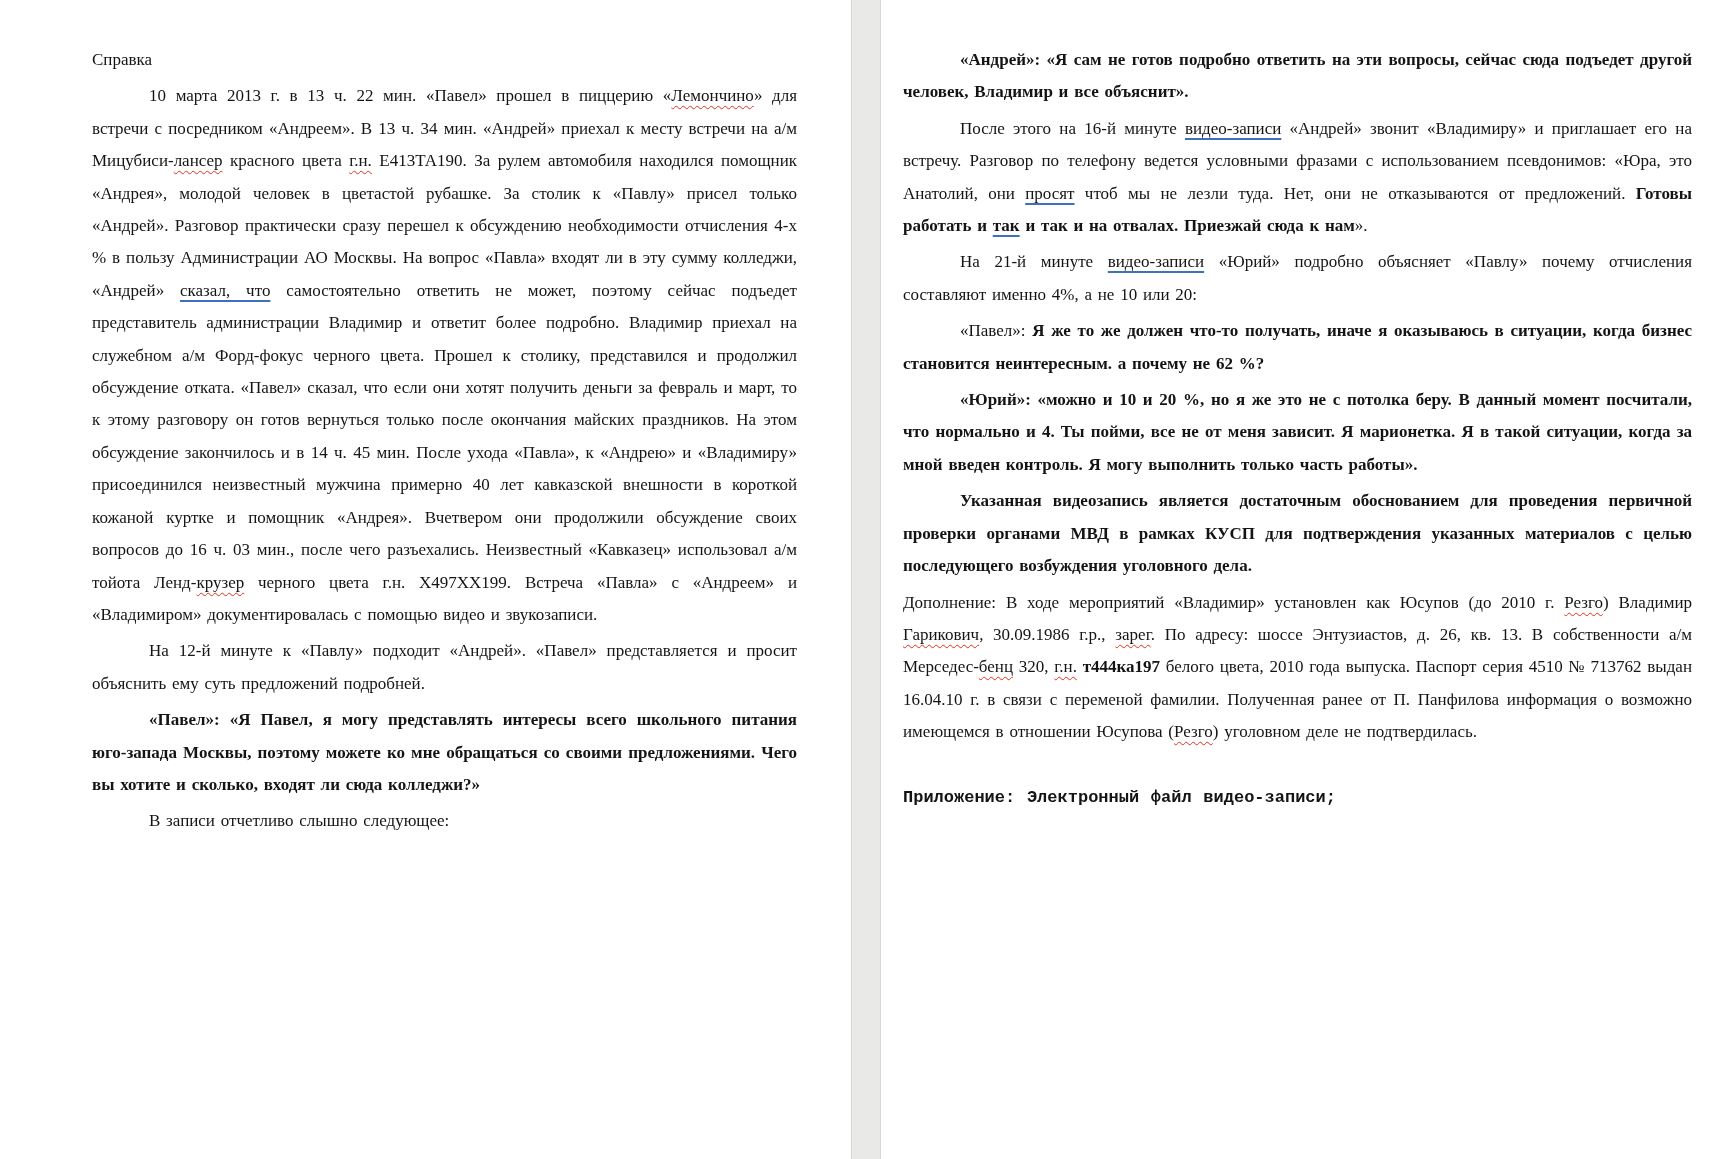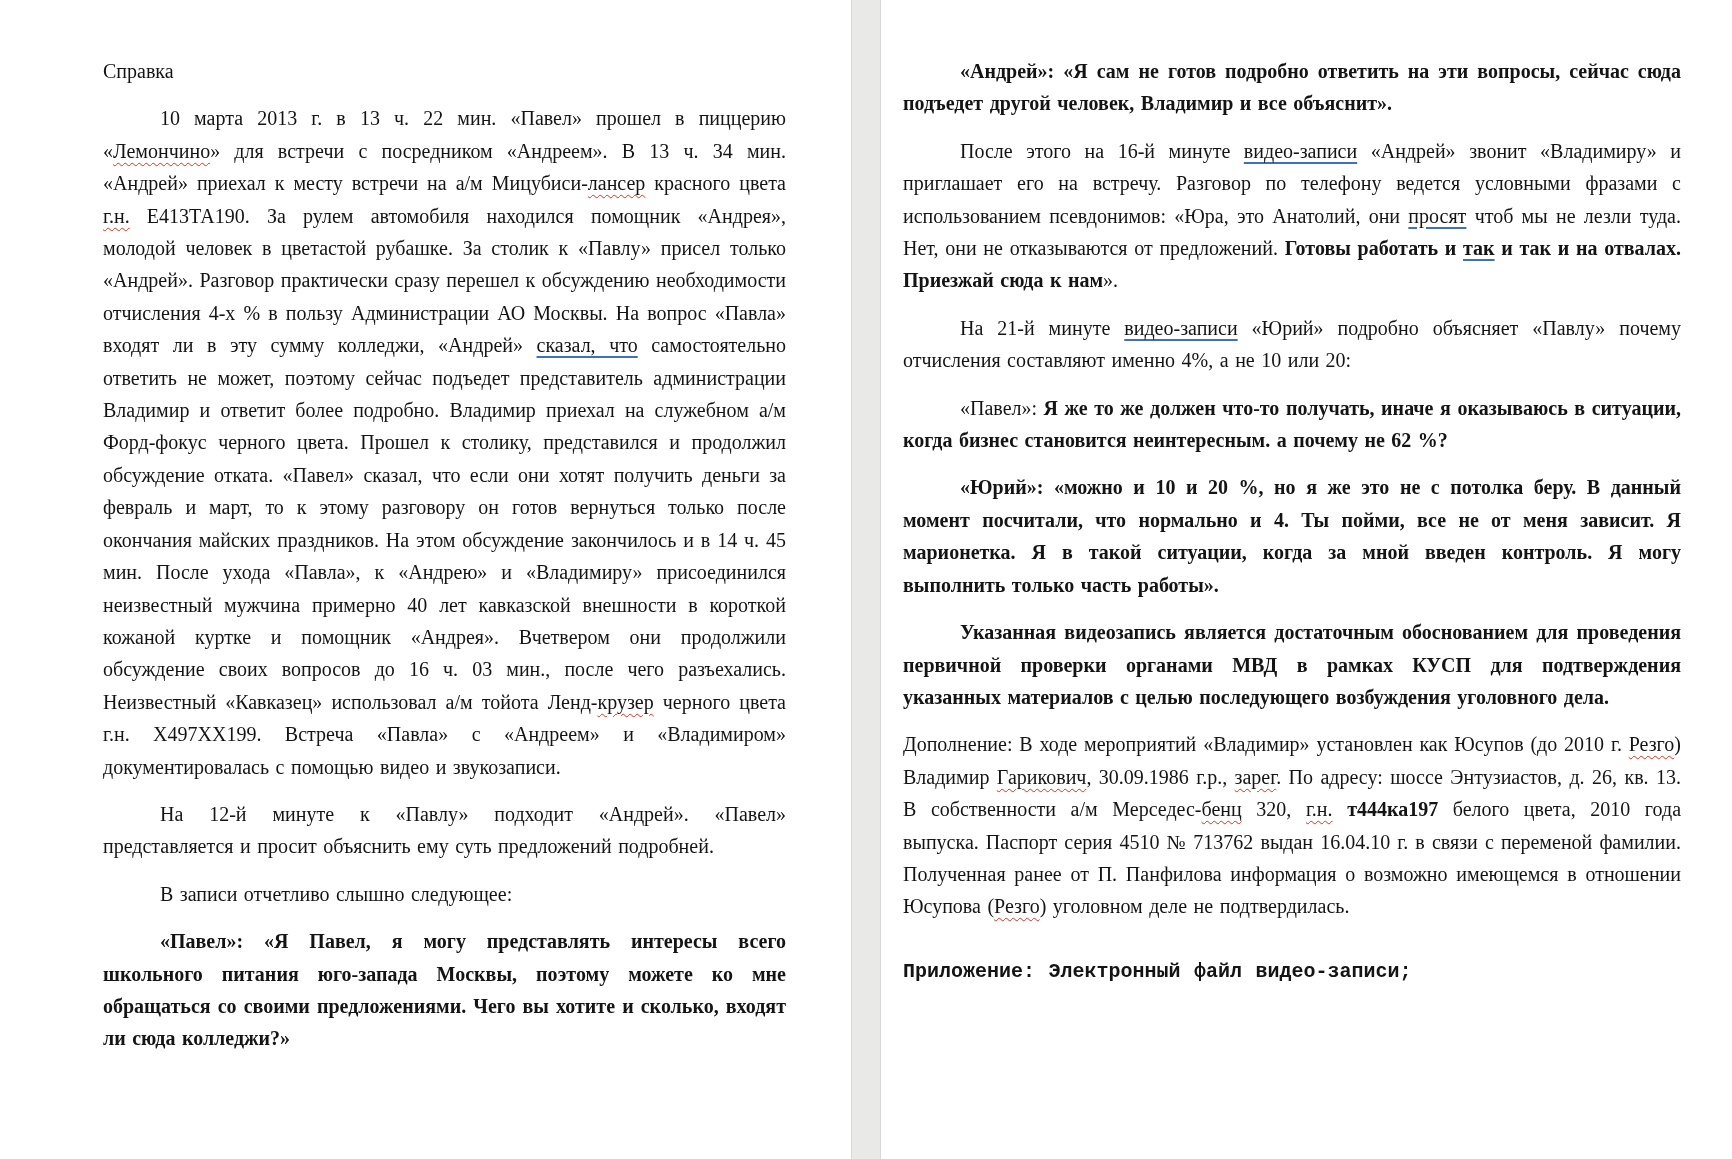--- a/index.html
+++ b/index.html
@@ -4,30 +4,30 @@
 <style>
   html,body{margin:0;padding:0;background:#ffffff;}
   body{
     width:1732px;height:1159px;overflow:hidden;
     font-family:"Liberation Serif","DejaVu Serif",serif;
     color:#141414;
   }
   .doc{display:flex;width:1732px;height:1159px;background:#ffffff;}
   .page{background:#ffffff;box-sizing:border-box;overflow:hidden;}
   .page-left{width:851px;padding:40px 50px 20px 88px;}
-  .page-right{flex:1;padding:40px 36px 20px 7px;}
+  .page-right{flex:1;padding:40px 36px 20px 18px;}
   .divider{
     width:28px;flex:0 0 28px;
     background:#e9e9e8;
     border-left:1px solid #d7d7d5;
     border-right:1px solid #d7d7d5;
   }
   .para{
-    margin:15px;
-    font-size:20px;
+    margin:4px;
+    font-size:17px;
     line-height:32.4px;
     text-align:justify;
     word-spacing:1.5px;
   }
   .para.indent{text-indent:57px;}
   .para.gap-above{margin-top:33px;font-family:Liberation Mono, monospace;}
   .bold{font-weight:bold;}
   .u-red{
     text-decoration:underline;
     text-decoration-style:wavy;
@@ -44,22 +44,22 @@
   }
 </style>
 </head>
 <body>
 
 <div class="doc">
   <div class="page page-left">
       <p class="para"><span class="">Справка</span></p>
       <p class="para indent"><span class="">10 марта 2013 г. в 13 ч. 22 мин. «Павел» прошел в пиццерию «</span><span class="u-red">Лемончино</span><span class="">» для встречи с посредником «Андреем». В 13 ч. 34 мин. «Андрей» приехал к месту встречи на а/м Мицубиси-</span><span class="u-red">лансер</span><span class=""> красного цвета </span><span class="u-red">г.н.</span><span class=""> Е413ТА190. За рулем автомобиля находился помощник «Андрея», молодой человек в цветастой рубашке. За столик к «Павлу» присел только «Андрей». Разговор практически сразу перешел к обсуждению необходимости отчисления 4-х % в пользу Администрации АО Москвы. На вопрос «Павла» входят ли в эту сумму колледжи, «Андрей» </span><span class="u-blue">сказал, что</span><span class=""> самостоятельно ответить не может, поэтому сейчас подъедет представитель администрации Владимир и ответит более подробно. Владимир приехал на служебном а/м Форд-фокус черного цвета. Прошел к столику, представился и продолжил обсуждение отката. «Павел» сказал, что если они хотят получить деньги за февраль и март, то к этому разговору он готов вернуться только после окончания майских праздников. На этом обсуждение закончилось и в 14 ч. 45 мин. После ухода «Павла», к «Андрею» и «Владимиру» присоединился неизвестный мужчина примерно 40 лет кавказской внешности в короткой кожаной куртке и помощник «Андрея». Вчетвером они продолжили обсуждение своих вопросов до 16 ч. 03 мин., после чего разъехались. Неизвестный «Кавказец» использовал а/м тойота Ленд-</span><span class="u-red">крузер</span><span class=""> черного цвета г.н. Х497ХХ199.  Встреча «Павла» с «Андреем» и «Владимиром» документировалась с помощью видео и звукозаписи.</span></p>
       <p class="para indent"><span class="">На 12-й минуте к «Павлу» подходит «Андрей». «Павел» представляется и просит объяснить ему суть предложений подробней.</span></p>
+      <p class="para indent"><span class="bold">«Павел»: «Я Павел, я могу представлять интересы всего школьного питания юго-запада Москвы, поэтому можете ко мне обращаться со своими предложениями. Чего вы хотите и сколько, входят ли сюда колледжи?»</span></p>
       <p class="para indent"><span class="">В записи отчетливо слышно следующее:</span></p>
-      <p class="para indent"><span class="bold">«Павел»: «Я Павел, я могу представлять интересы всего школьного питания юго-запада Москвы, поэтому можете ко мне обращаться со своими предложениями. Чего вы хотите и сколько, входят ли сюда колледжи?»</span></p>
     </div>
   <div class="divider"></div>
   <div class="page page-right">
       <p class="para indent"><span class="bold">«Андрей»: «Я сам не готов подробно ответить на эти вопросы, сейчас сюда подъедет другой человек, Владимир и все объяснит».</span></p>
       <p class="para indent"><span class="">После этого на 16-й минуте </span><span class="u-blue">видео-записи</span><span class=""> «Андрей» звонит «Владимиру» и приглашает его на встречу. Разговор по телефону ведется условными фразами с использованием псевдонимов: «Юра, это Анатолий, они </span><span class="u-blue">просят</span><span class=""> чтоб мы не лезли туда. Нет, они не отказываются от предложений. </span><span class="bold">Готовы работать и </span><span class="bold u-blue">так</span><span class="bold"> и так и на отвалах. Приезжай сюда к нам</span><span class="">».</span></p>
       <p class="para indent"><span class="">На 21-й минуте </span><span class="u-blue">видео-записи</span><span class=""> «Юрий» подробно объясняет «Павлу» почему отчисления составляют именно 4%, а не 10 или 20:</span></p>
       <p class="para indent"><span class="">«Павел»: </span><span class="bold">Я же то же должен что-то получать, иначе я оказываюсь в ситуации, когда бизнес становится неинтересным. а почему не 62 %?</span></p>
       <p class="para indent"><span class="bold">«Юрий»: «можно и 10 и 20 %, но я же это не с потолка беру.  В данный момент посчитали, что нормально и 4. Ты пойми, все не от  меня зависит. Я марионетка. Я в такой ситуации, когда за мной введен контроль. Я могу выполнить только часть работы».</span></p>
       <p class="para indent"><span class="bold">Указанная видеозапись является достаточным обоснованием для проведения первичной проверки органами МВД в рамках КУСП для подтверждения указанных материалов с целью последующего возбуждения уголовного дела.</span></p>
       <p class="para"><span class="">Дополнение: В ходе мероприятий «Владимир» установлен как Юсупов (до 2010 г. </span><span class="u-red">Резго</span><span class="">) Владимир </span><span class="u-red">Гарикович</span><span class="">, 30.09.1986 г.р., </span><span class="u-red">зарег</span><span class="">. По адресу: шоссе Энтузиастов, д. 26, кв. 13. В собственности а/м Мерседес-</span><span class="u-red">бенц</span><span class=""> 320, </span><span class="u-red">г.н.</span><span class=""> </span><span class="bold">т444ка197</span><span class=""> белого цвета, 2010 года выпуска. Паспорт серия 4510 № 713762 выдан 16.04.10 г. в связи с переменой фамилии. Полученная ранее от П. Панфилова информация о возможно имеющемся в отношении Юсупова (</span><span class="u-red">Резго</span><span class="">) уголовном деле не подтвердилась.</span></p>

